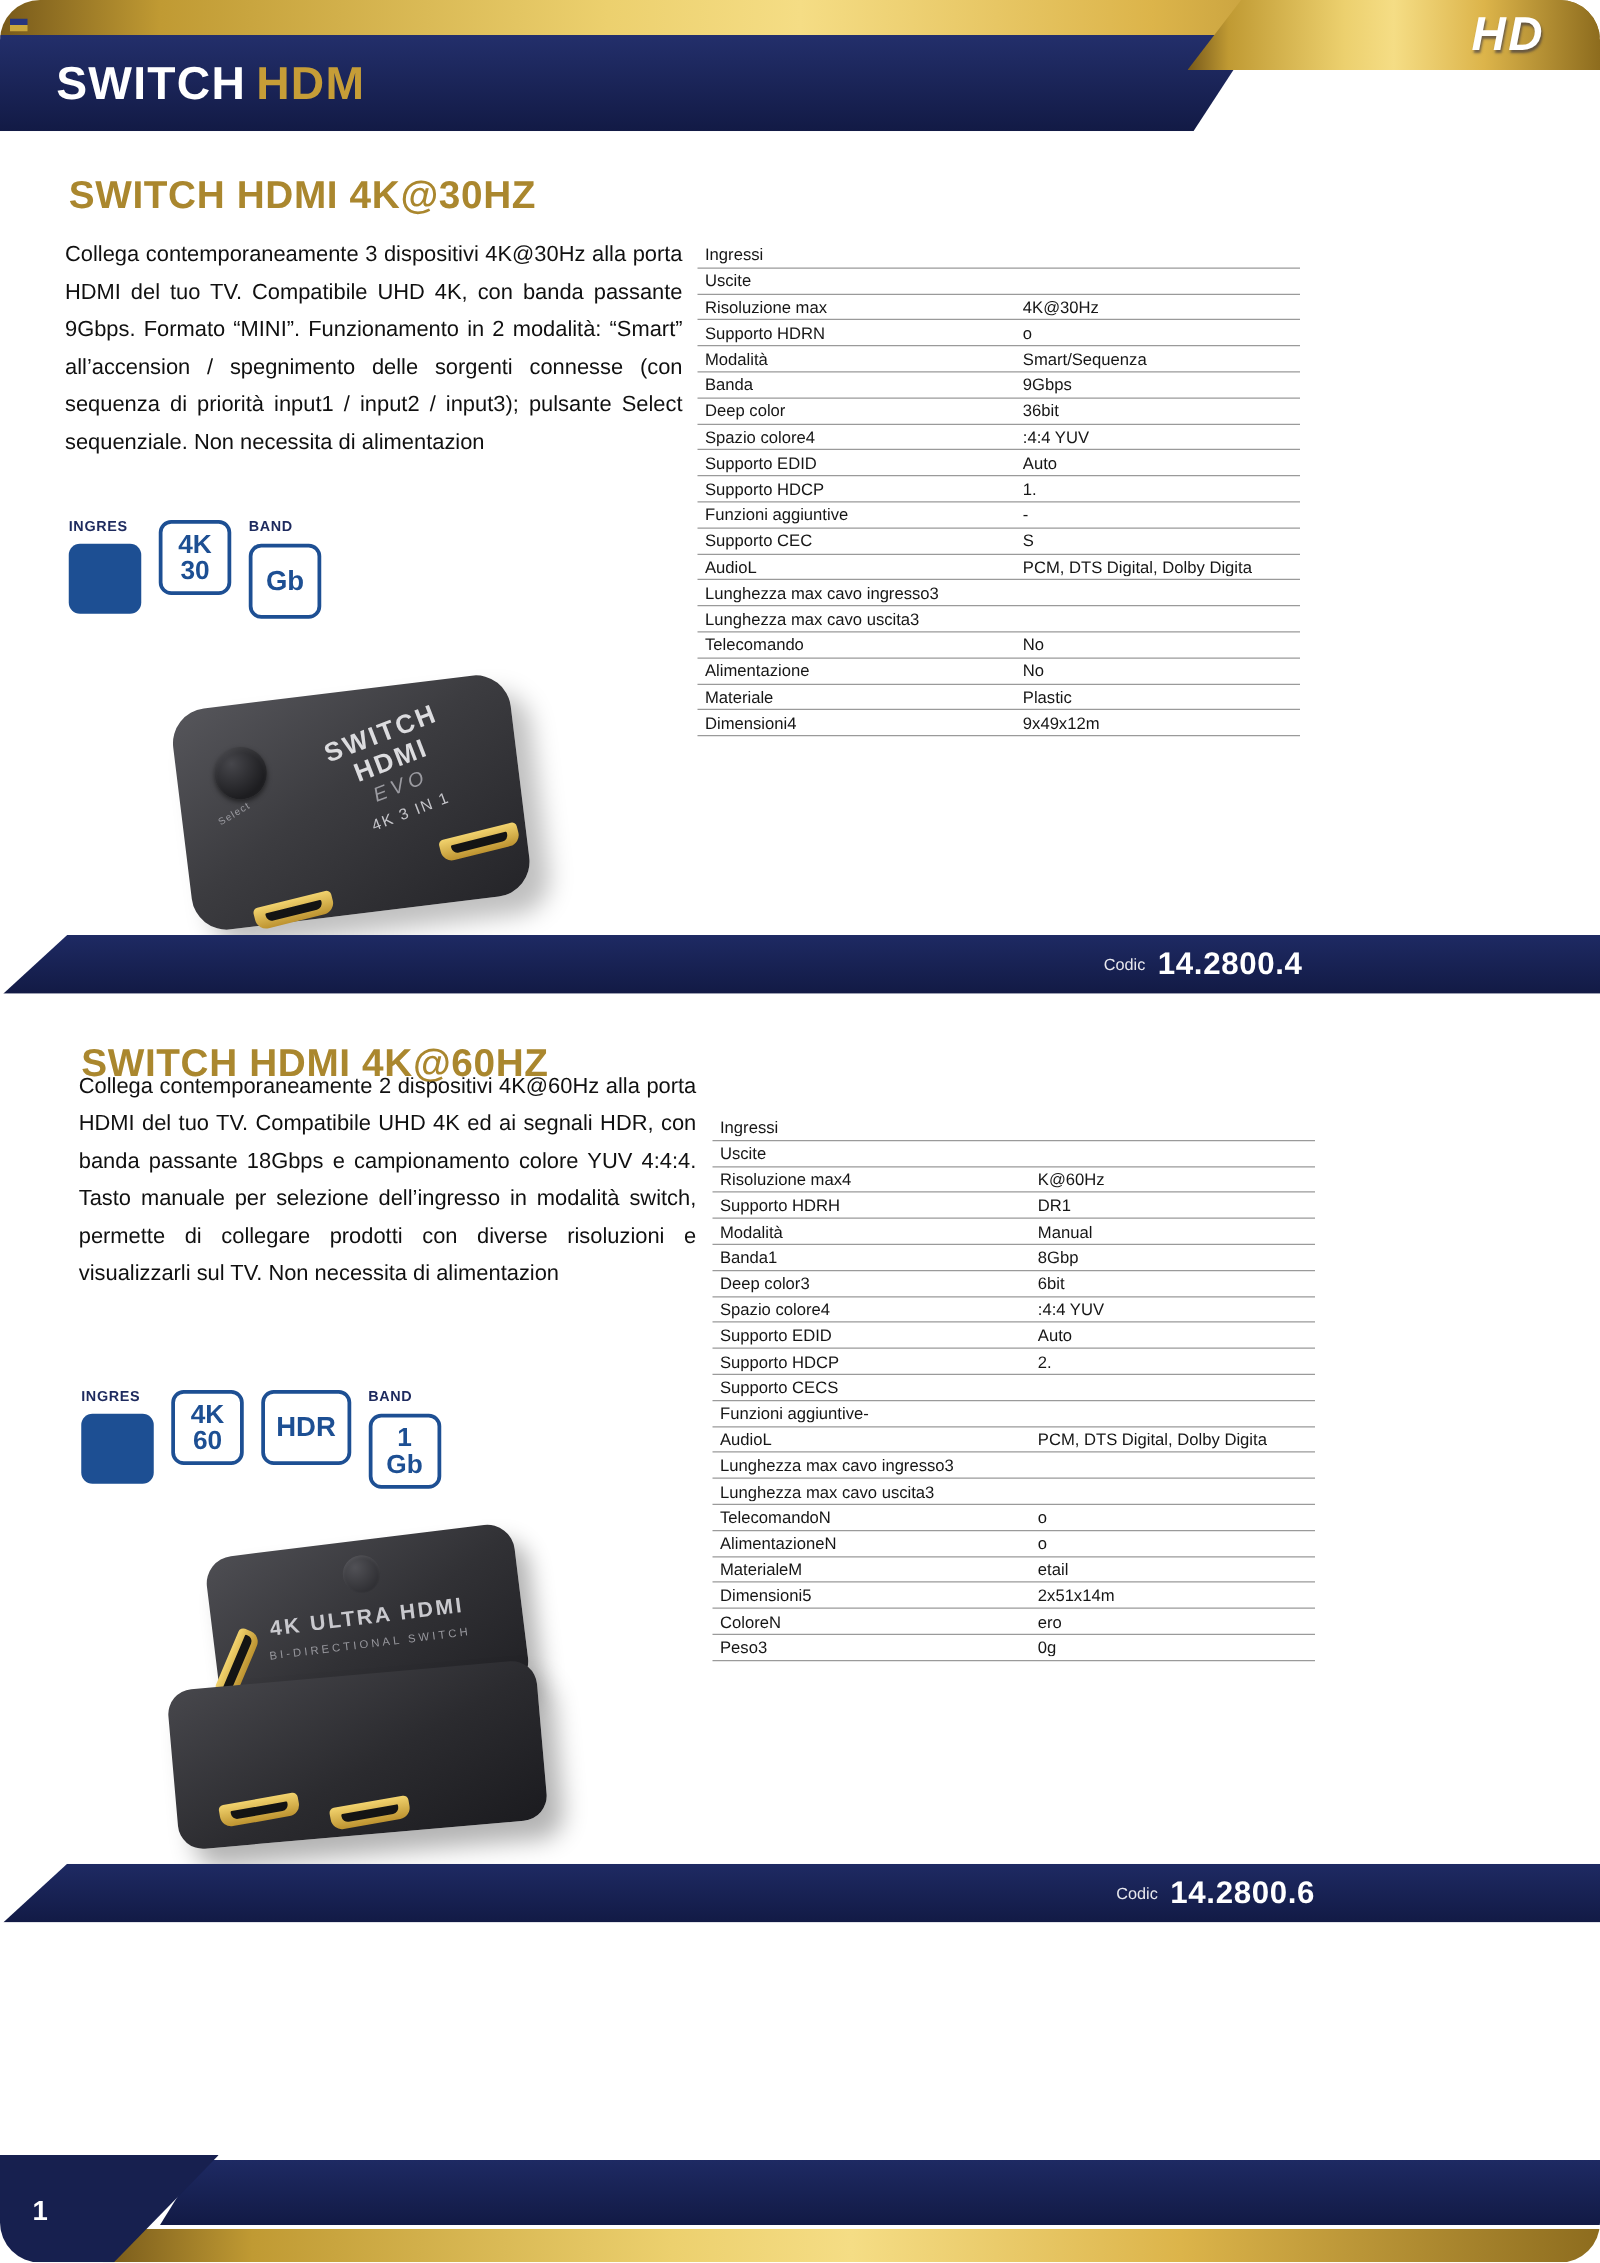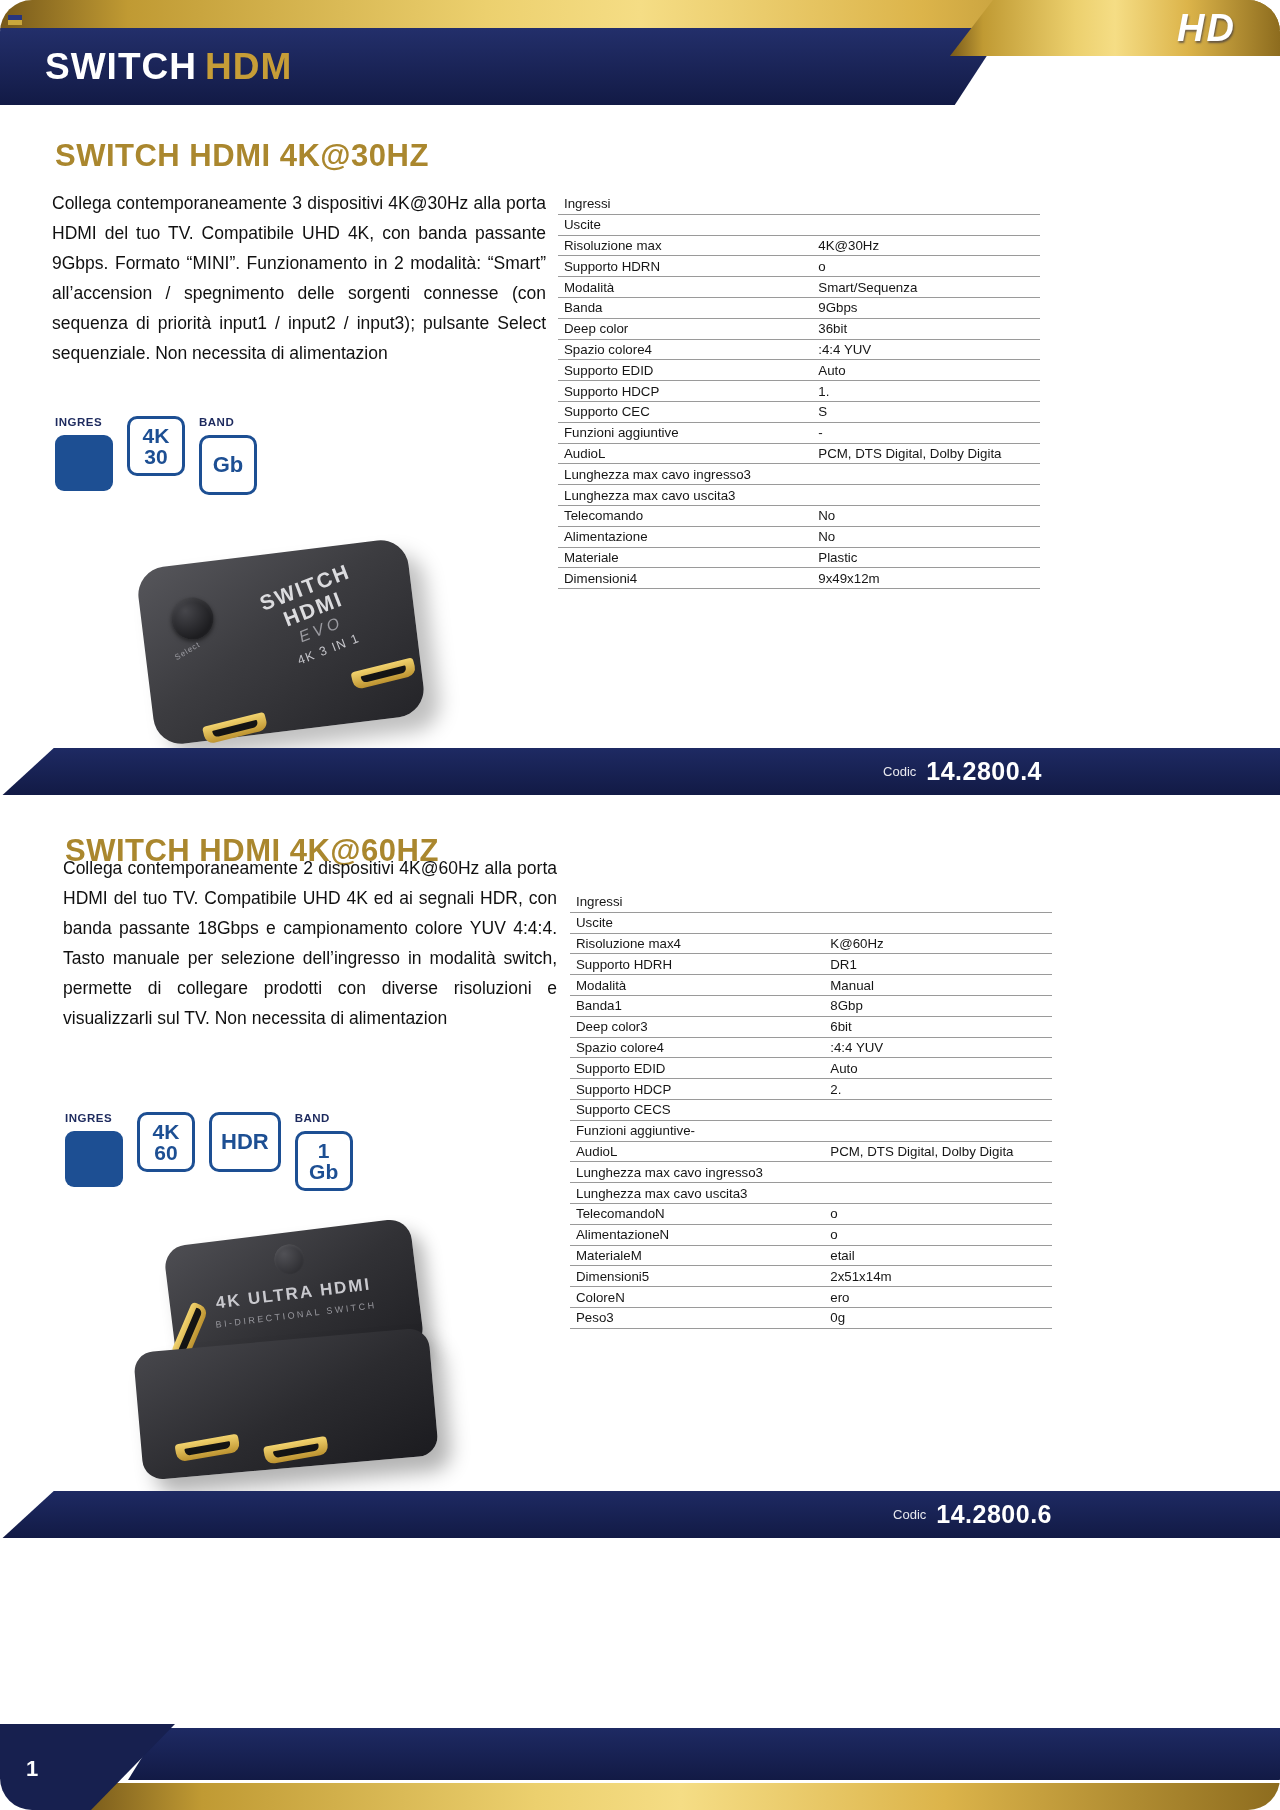--- a/index.html
+++ b/index.html
@@ -170,26 +170,26 @@
       </div>
       <div class="spec-row">
         <div class="spec-label">Supporto EDID</div>
         <div class="spec-value">Auto</div>
       </div>
       <div class="spec-row">
         <div class="spec-label">Supporto HDCP</div>
         <div class="spec-value">1.</div>
       </div>
       <div class="spec-row">
+        <div class="spec-label">Funzioni aggiuntive</div>
+        <div class="spec-value">-</div>
+      </div>
+      <div class="spec-row">
         <div class="spec-label">Supporto CEC</div>
         <div class="spec-value">S</div>
-      </div>
-      <div class="spec-row">
-        <div class="spec-label">Funzioni aggiuntive</div>
-        <div class="spec-value">-</div>
       </div>
       <div class="spec-row">
         <div class="spec-label">AudioL</div>
         <div class="spec-value">PCM, DTS Digital, Dolby Digita</div>
       </div>
       <div class="spec-row">
         <div class="spec-label">Lunghezza max cavo ingresso3</div>
         <div class="spec-value"></div>
       </div>
       <div class="spec-row">

